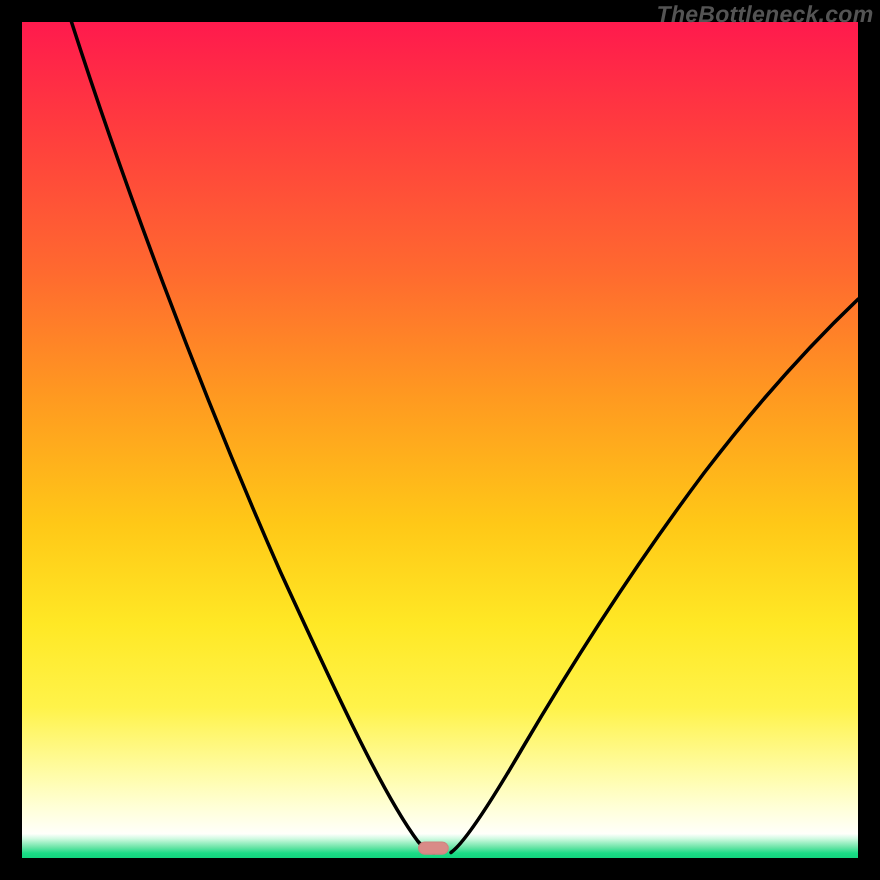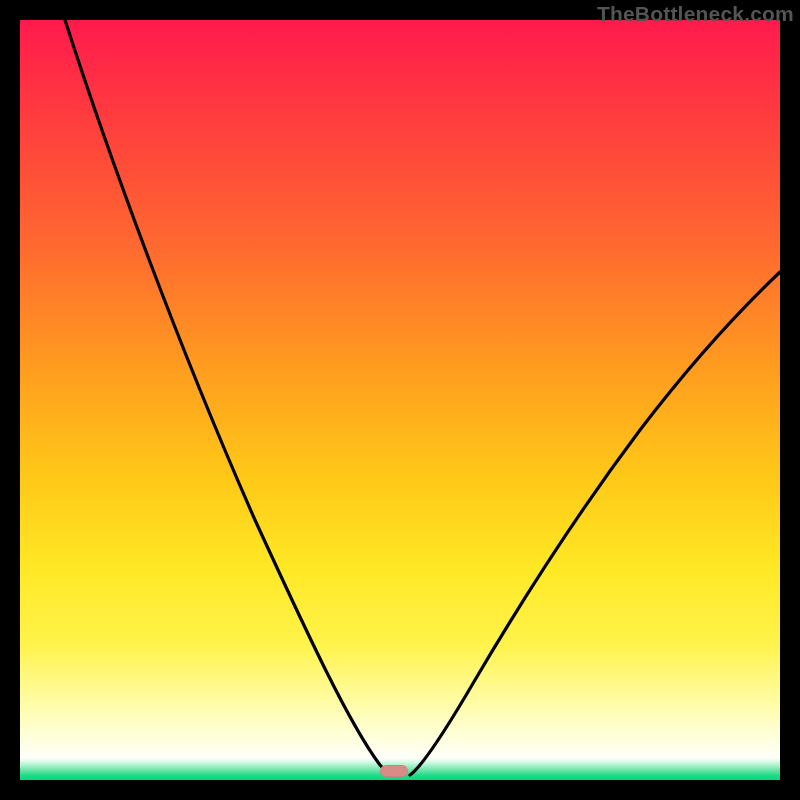--- a/index.html
+++ b/index.html
@@ -57,20 +57,21 @@
   }
   .watermark {
     position: absolute;
     top: 2px;
     right: 6px;
     color: #545454;
     font-size: 21px;
     font-weight: 600;
     letter-spacing: 0.2px;
     user-select: none;
+    font-style: italic;
   }
   .curve-svg {
     position: absolute;
     left: 20px;
     top: 20px;
     width: 760px;
     height: 760px;
     pointer-events: none;
   }
   .marker {

